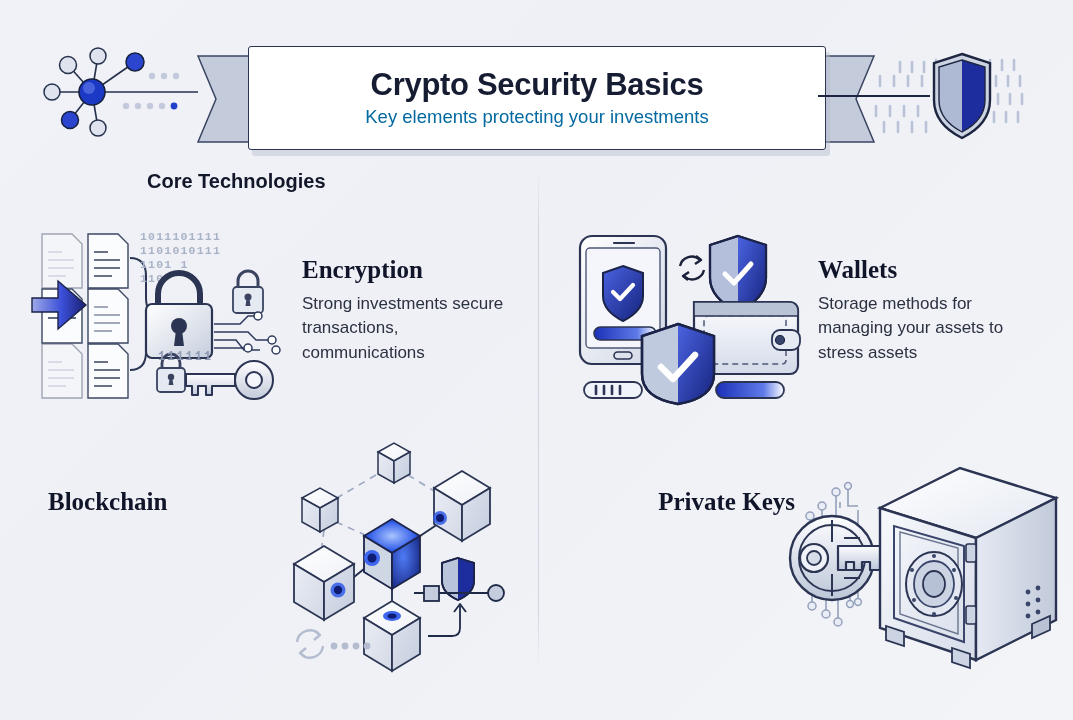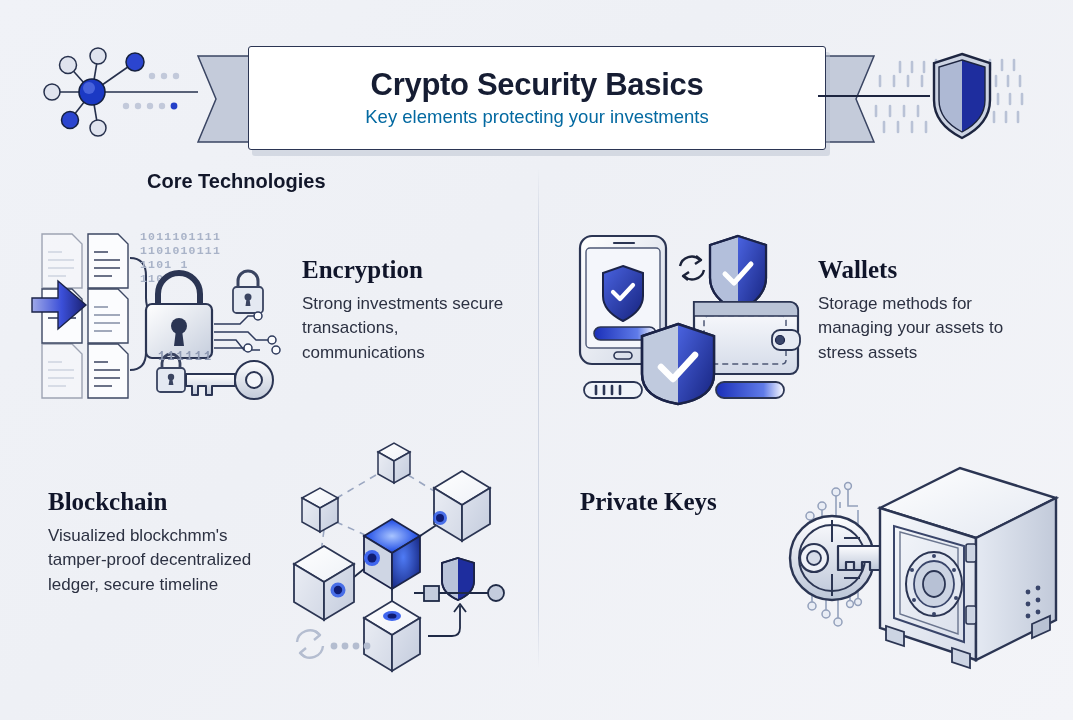--- a/index.html
+++ b/index.html
@@ -50,21 +50,21 @@
   }
 
   
   .block { position: absolute; }
   .block-title { font-size: 25px; font-weight: bold; color: #10152a; line-height: 1.15; margin-bottom: 7px; font-family: Liberation Serif, serif; }
   .block-body { font-size: 17px; color: #2c3142; line-height: 1.45; }
 
   #block-encryption   { left: 302px; top: 256px; width: 215px; }
   #block-wallets      { left: 818px; top: 256px; width: 215px; }
   #block-blockchain   { left: 48px;  top: 488px; width: 230px; }
-  #block-privatekeys  { left: 580px; top: 488px; width: 215px; }
+  #block-privatekeys  { left: 580px; top: 488px; width: 215px; text-align: right; }
 
   .art { position: absolute; }
   #art-encryption  { left: 36px;  top: 228px; font-weight: bold; }
   #art-wallets     { left: 566px; top: 226px; }
   #art-blockchain  { left: 268px; top: 440px; }
   #art-safe        { left: 788px; top: 446px; }
 
   svg { display: block; overflow: visible; }
 </style>
 </head>
@@ -366,21 +366,20 @@
     </svg>
   </div>
 
   <div class="block" id="block-wallets">
     <div class="block-title">Wallets</div>
     <div class="block-body">Storage methods for managing your assets to stress assets</div>
   </div>
 
   <div class="block" id="block-blockchain">
     <div class="block-title">Blockchain</div>
-    <div class="block-body">Visualized blockchmm's tamper-proof decentralized ledger, secure timeline</div>
   </div>
 
   <div class="art" id="art-blockchain">
     <svg width="262" height="230" viewBox="0 0 262 230">
       <defs>
         <linearGradient id="cubeTop" x1="0" y1="0" x2="1" y2="1">
           <stop offset="0%" stop-color="#ffffff"></stop>
             <stop offset="100%" stop-color="#eef1f7"></stop>
         </linearGradient>
         <linearGradient id="cubeL" x1="0" y1="0" x2="1" y2="1">

